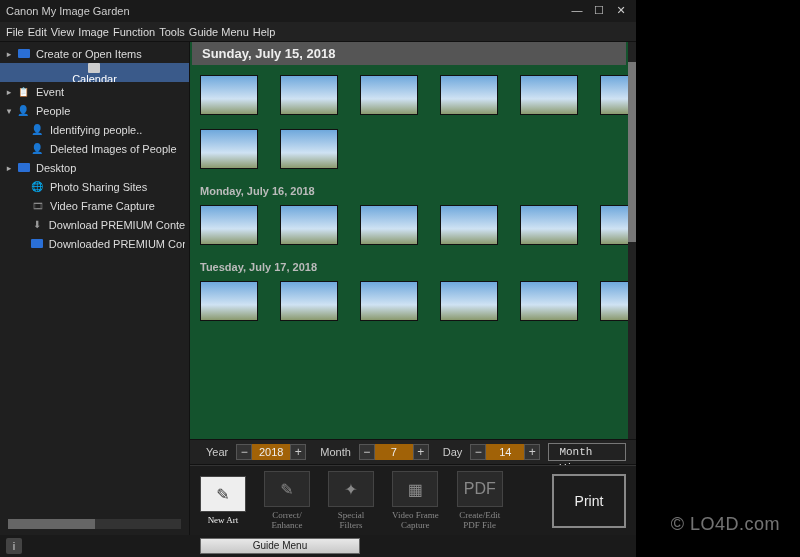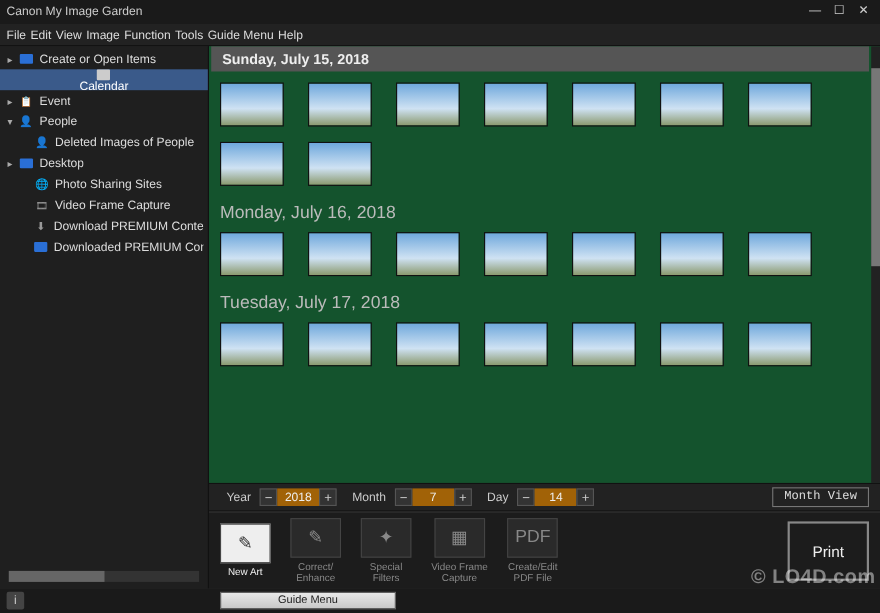--- a/index.html
+++ b/index.html
@@ -1,17 +1,17 @@
 <!DOCTYPE html>
 <html><head>
 <meta charset="utf-8">
 <style>
 * { box-sizing: border-box; margin: 0; padding: 0; font-family: Tahoma, Arial, sans-serif; }
 body { background: #000; width: 800px; height: 557px; overflow: hidden; position: relative; }
-.window { width: 800px; height: 557px; background: #2b2b2b; display: flex; flex-direction: column; }
+.window { width: 636px; height: 557px; background: #2b2b2b; display: flex; flex-direction: column; }
 
 
 .titlebar { height: 22px; background: #1a1a1a; display: flex; align-items: center; padding: 0 6px; }
 .titlebar-title { color: #ccc; font-size: 11px; flex: 1; }
 .win-controls { display: flex; gap: 4px; }
 .win-btn { width: 18px; height: 14px; color: #ccc; font-size: 11px; text-align: center; line-height: 12px; cursor: pointer; }
 
 
 .menubar { height: 20px; background: #222; display: flex; align-items: center; padding: 0 6px; gap: 4px; border-bottom: 1px solid #111; }
 .menu-item { color: #ddd; font-size: 11px; cursor: pointer; }
@@ -37,50 +37,50 @@
 .indent-1 { padding-left: 18px; }
 
 .sidebar-scroll { height: 10px; margin: 0 8px 6px 8px; background: #333; position: relative; margin-top: auto; }
 .sidebar-scroll-thumb { position: absolute; left: 0; top: 0; height: 100%; width: 50%; background: #666; }
 
 
 .main { flex: 1; display: flex; flex-direction: column; min-width: 0; }
 .main-content { flex: 1; position: relative; overflow: hidden; background: #14532d; }
 .scroll-area { position: absolute; inset: 0 8px 0 0; overflow: hidden; }
 .date-header { background: #555; color: #eee; font-size: 13px; font-weight: bold; padding: 4px 10px; margin: 0 2px 10px 2px; }
-.date-sub { color: #bbb; font-size: 16px; padding: 2px 10px 8px 10px; }
+.date-sub { color: #bbb; font-size: 11px; padding: 2px 10px 8px 10px; font-weight: bold; }
 .thumb-row { display: flex; gap: 22px; padding: 0 10px 14px 10px; }
 .thumb { width: 58px; height: 40px; background: linear-gradient(180deg,#6fa8dc 0%,#cfe2f3 60%,#8b9a6f 100%); border: 1px solid #111; cursor: pointer; flex-shrink: 0; }
 .vscroll { position: absolute; right: 0; top: 0; bottom: 0; width: 8px; background: #222; }
 .vscroll-thumb { position: absolute; right: 0; width: 8px; background: #777; }
 
 
 .date-bar { height: 26px; background: #222; border-top:1px solid #111; border-bottom:1px solid #111; display: flex; align-items: center; padding: 0 10px; gap: 8px; }
 .date-label { color: #ccc; font-size: 11px; margin-left: 6px; }
 .spinner { display: flex; align-items: center; }
 .spin-btn { width: 16px; height: 16px; background: #333; color: #ccc; font-size: 12px; text-align: center; line-height: 14px; cursor: pointer; border:1px solid #555; }
 .spin-val { min-width: 38px; height: 16px; background: #a16207; color: #eee; font-size: 11px; text-align: center; line-height: 16px; padding: 0 4px; }
 .month-view-btn { margin-left: auto; height: 18px; padding: 0 10px; background: #222; border:1px solid #777; color: #ddd; font-size: 11px; line-height: 16px; cursor: pointer; font-family: Liberation Mono, monospace; }
 
 
 .toolbar { height: 70px; background: #1c1c1c; display: flex; align-items: center; padding: 6px 10px; gap: 18px; border-top:1px solid #333; }
 .tool { display: flex; flex-direction: column; align-items: center; gap: 3px; cursor: pointer; }
 .tool-icon { width: 46px; height: 36px; background: #2a2a2a; border:1px solid #444; display:flex; align-items:center; justify-content:center; color:#888; font-size:16px; }
 .tool.active .tool-icon { background:#eee; color:#333; }
-.tool-label { color: #888; font-size: 9px; text-align: center; line-height: 10px; white-space: pre; }
+.tool-label { color: #888; font-size: 9px; text-align: center; line-height: 10px; white-space: pre; font-family: Liberation Serif, serif; }
 .tool.active .tool-label { color:#eee; }
 .print-btn { margin-left: auto; width: 74px; height: 54px; border:2px solid #888; color:#eee; font-size:14px; display:flex; align-items:center; justify-content:center; cursor:pointer; }
 
 
 .statusbar { height: 22px; background: #1a1a1a; display: flex; align-items: center; padding: 0 6px; gap: 8px; }
 .info-icon { width: 16px; height: 16px; background:#444; color:#ccc; font-size:11px; text-align:center; line-height:16px; border-radius:2px; cursor:pointer; }
 .guide-btn { width: 160px; height: 16px; background: linear-gradient(#e8e8e8,#c8c8c8); border:1px solid #666; color:#222; font-size:10px; text-align:center; line-height:14px; cursor:pointer; margin-left: 170px; }
 
 
-.wm { position:absolute; right:4px; bottom:22px; color:rgba(255,255,255,0.45); font-size:18px; font-weight:bold; pointer-events:none; letter-spacing:0.5px; }
+.wm { position:absolute; right:20px; bottom:22px; color:rgba(255,255,255,0.45); font-size:18px; font-weight:normal; pointer-events:none; letter-spacing:0.5px; }
 </style>
 </head>
 <body>
 
 <div class="window">
 
   <div class="titlebar">
     <span class="titlebar-title">Canon My Image Garden</span>
     <div class="win-controls">
       <span class="win-btn">—</span>
@@ -120,20 +120,25 @@
             <span class="label">Event</span>
           </div>
           <div class="tree-item">
             <span class="tree-arrow">▾</span>
             <span class="tree-icon people"></span>
             <span class="label">People</span>
           </div>
           <div class="tree-item indent-1">
             <span class="tree-arrow"></span>
             <span class="tree-icon people"></span>
+            <span class="label">Identifying people..</span>
+          </div>
+          <div class="tree-item indent-1">
+            <span class="tree-arrow"></span>
+            <span class="tree-icon people"></span>
             <span class="label">Deleted Images of People</span>
           </div>
           <div class="tree-item">
             <span class="tree-arrow">▸</span>
             <span class="tree-icon folder"></span>
             <span class="label">Desktop</span>
           </div>
           <div class="tree-item indent-1">
             <span class="tree-arrow"></span>
             <span class="tree-icon globe"></span>

